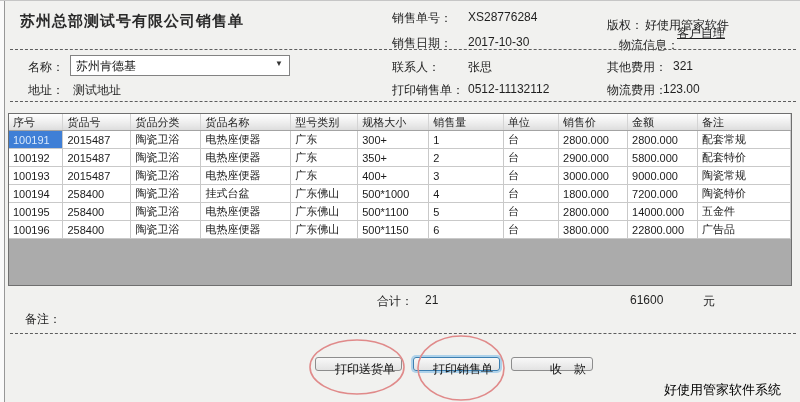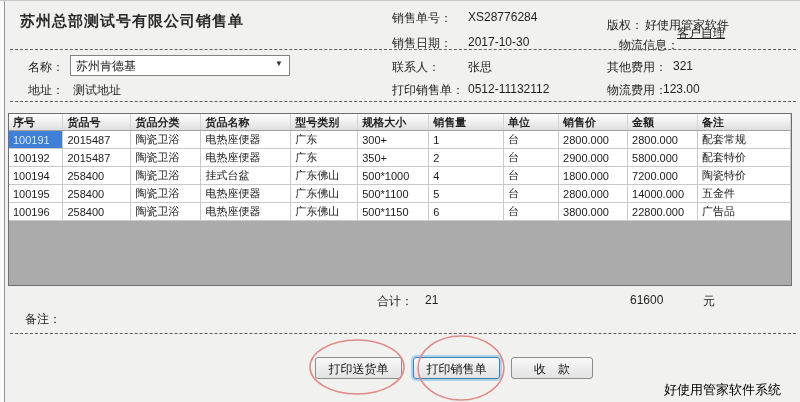--- a/index.html
+++ b/index.html
@@ -11,30 +11,30 @@
   .val{font-size:12px;color:#1f1f1f;}
   .title{font-size:15px;font-weight:bold;color:#2a2a2a;letter-spacing:1px;}
   .dash{position:absolute;left:10px;right:4px;border-top:1px dashed #5d5d5d;height:0;}
   
   .combo{position:absolute;left:70px;top:54px;width:218px;height:19px;background:#fff;border:1px solid #828282;font-size:12px;color:#111;}
   .combo .txt{position:absolute;left:5px;top:2px;}
   .combo .arrow{position:absolute;right:6px;top:3px;font-size:8px;color:#333;}
   
   .grid-wrap{position:absolute;left:8px;top:112px;width:782px;height:171px;background:#ababab;border:1px solid #6f6f6f;overflow:hidden;}
   table{border-collapse:collapse;table-layout:fixed;font-size:11px;}
-  th{height:16px;font-weight:bold;text-align:left;padding:0 4px;color:#222;
+  th{height:16px;font-weight:normal;text-align:left;padding:0 4px;color:#222;
      background:linear-gradient(#ffffff,#ececec 60%,#dddddd);
      border-right:1px solid #d4d4d4;border-bottom:1px solid #a3a3a3;overflow:hidden;}
   td{height:17px;padding:0 4px;background:#fff;color:#1b1b1b;
      border-right:1px solid #c9c9c9;border-bottom:1px solid #c9c9c9;overflow:hidden;}
   td.sel{background:var(--sel-bg,#3f7fd6);color:#d8e8fb;}
   
-  .btn{position:absolute;height:22px;background:linear-gradient(#f8f8f8,#e3e3e3);
+  .btn{position:absolute;height:14px;background:linear-gradient(#f8f8f8,#e3e3e3);
        border:1px solid #8d8d8d;border-radius:3px;font-size:12px;color:#111;
-       text-align:center;line-height:20px;box-sizing:border-box;}
+       text-align:right;line-height:20px;box-sizing:border-box;}
   .btn.focused{border-color:#3c7fb1;box-shadow:0 0 0 2px #aed2ea;}
   .overlay{position:absolute;left:0;top:0;width:800px;height:402px;pointer-events:none;}
   .footer{font-size:13px;color:#000;}
 </style>
 </head>
 <body>
 
 <div class="page">
   <div class="frame-left"></div>
 
@@ -122,20 +122,33 @@
             <td>电热座便器</td>
             <td>广东</td>
             <td>350+</td>
             <td>2</td>
             <td>台</td>
             <td>2900.000</td>
             <td>5800.000</td>
             <td>配套特价</td>
           </tr>
           <tr>
+            <td>100193</td>
+            <td>2015487</td>
+            <td>陶瓷卫浴</td>
+            <td>电热座便器</td>
+            <td>广东</td>
+            <td>400+</td>
+            <td>3</td>
+            <td>台</td>
+            <td>3000.000</td>
+            <td>9000.000</td>
+            <td>陶瓷常规</td>
+          </tr>
+          <tr>
             <td>100194</td>
             <td>258400</td>
             <td>陶瓷卫浴</td>
             <td>挂式台盆</td>
             <td>广东佛山</td>
             <td>500*1000</td>
             <td>4</td>
             <td>台</td>
             <td>1800.000</td>
             <td>7200.000</td>

